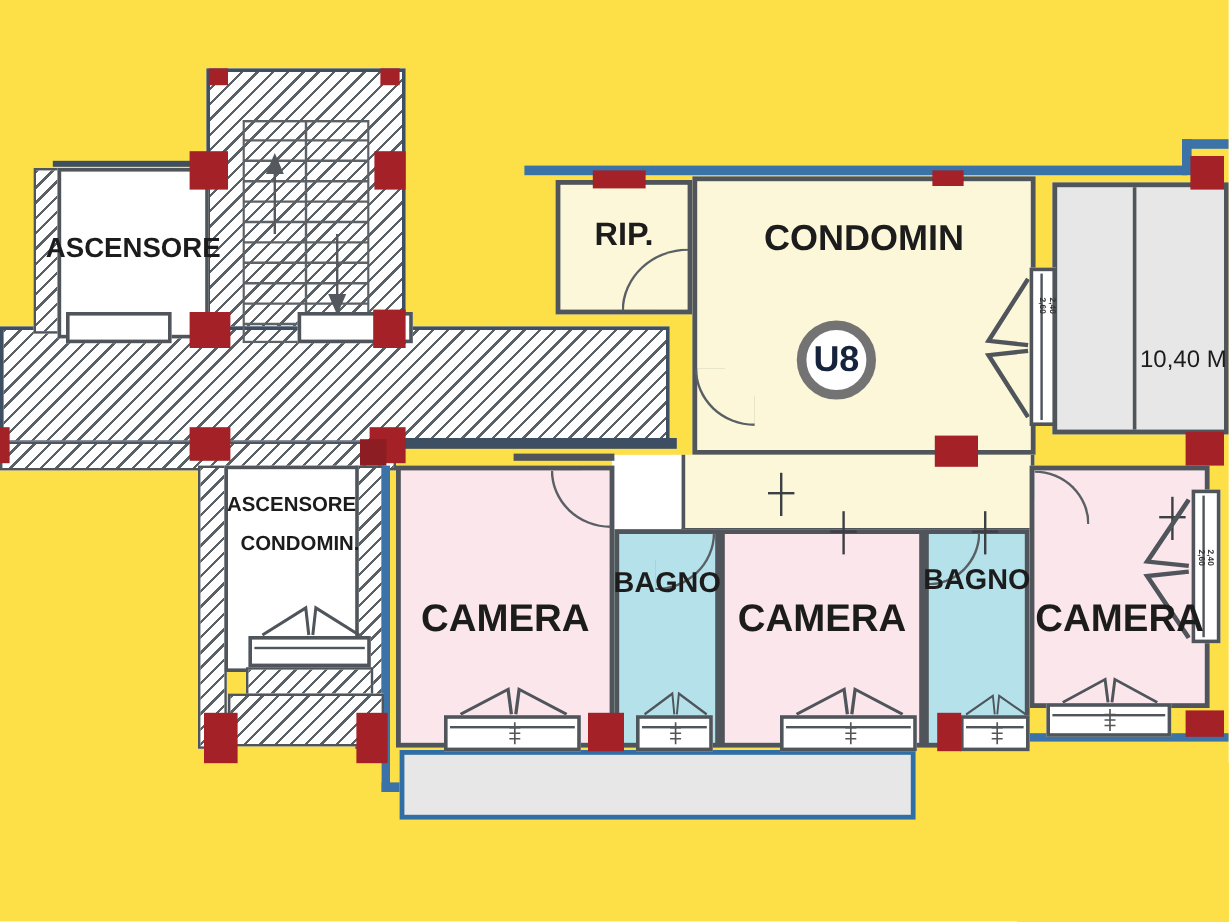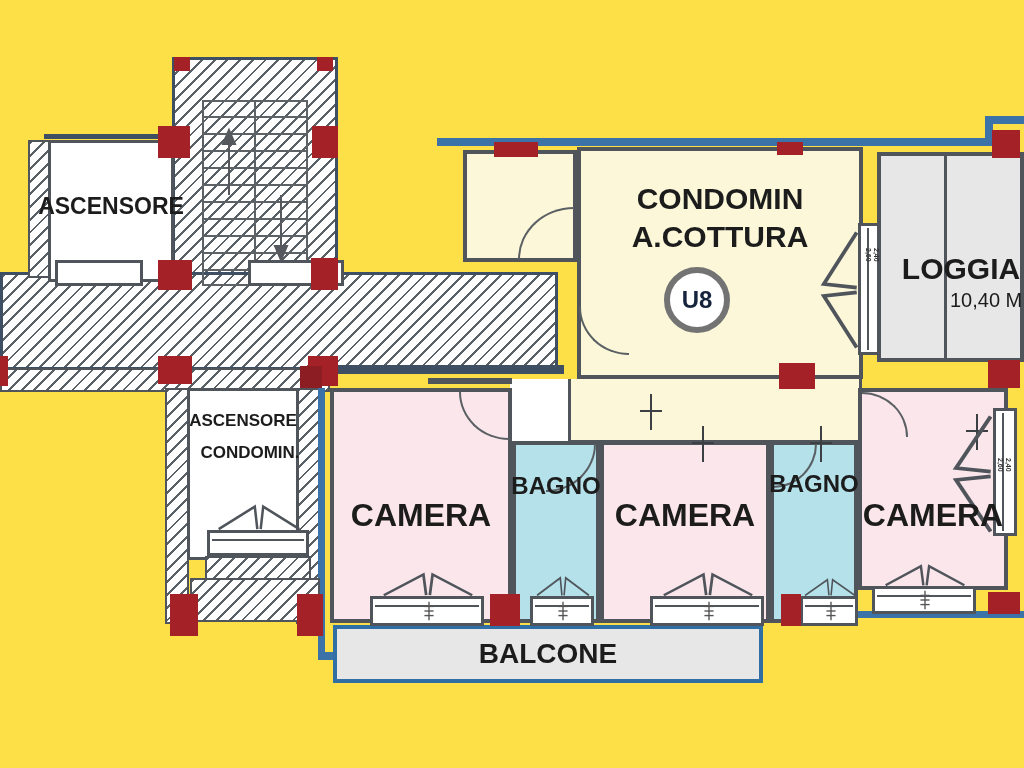--- a/index.html
+++ b/index.html
@@ -27,22 +27,22 @@
   .sill-v{position:absolute;top:2px;bottom:2px;left:6px;border-left:2px solid #4f555b;}
   .arc{border:0 solid #5a5f64;background:transparent;}
   .arc-tl{border-top:2px solid #5a5f64;border-left:2px solid #5a5f64;border-top-left-radius:100%;}
   .arc-tr{border-top:2px solid #5a5f64;border-right:2px solid #5a5f64;border-top-right-radius:100%;}
   .arc-bl{border-bottom:2px solid #5a5f64;border-left:2px solid #5a5f64;border-bottom-left-radius:100%;}
   .arc-br{border-bottom:2px solid #5a5f64;border-right:2px solid #5a5f64;border-bottom-right-radius:100%;}
   .cross{width:22px;height:36px;}
   .cross::before{content:"";position:absolute;left:10px;top:0;width:2px;height:36px;background:#3c4044;}
   .cross::after{content:"";position:absolute;left:0;top:16px;width:22px;height:2px;background:#3c4044;}
   .dim{font-size:7px;color:#333;line-height:1.15;transform:rotate(90deg);transform-origin:left top;white-space:pre;font-weight:700;}
-  .badge{border:6px solid #737373;border-radius:50%;background:#fff;color:#16233d;
-         display:flex;align-items:center;justify-content:center;font-weight:700;font-size:24px;}
+  .badge{border:8px solid #737373;border-radius:50%;background:#fff;color:#16233d;
+         display:flex;align-items:center;justify-content:center;font-weight:700;font-size:30px;}
   svg{display:block;}
 </style>
 </head>
 <body>
 
 <div id="plan">
 
   <div class="abs hatch navyb" style="left:172px;top:57px;width:166px;height:218px;"></div>
   <div class="abs hatch navyb" style="left:0px;top:272px;width:558px;height:98px;"></div>
   <div class="abs hatch grayb2" style="left:0px;top:368px;width:330px;height:24px;"></div>
@@ -226,25 +226,23 @@
   <div class="abs pillar" style="left:779px;top:363px;width:36px;height:26px;"></div>
   <div class="abs pillar" style="left:490px;top:594px;width:30px;height:32px;"></div>
   <div class="abs pillar" style="left:781px;top:594px;width:20px;height:32px;"></div>
   <div class="abs pillar" style="left:988px;top:592px;width:32px;height:22px;"></div>
   <div class="abs pillar" style="left:170px;top:594px;width:28px;height:42px;"></div>
   <div class="abs pillar" style="left:297px;top:594px;width:26px;height:42px;"></div>
 
   <div class="abs lbl" style="left:50px;top:193px;width:122px;height:26px;font-size:23px;">ASCENSORE</div>
   <div class="abs lbl" style="left:187px;top:410px;width:112px;height:22px;font-size:17px;">ASCENSORE</div>
   <div class="abs lbl" style="left:194px;top:442px;width:112px;height:22px;font-size:17px;">CONDOMIN.</div>
+  <div class="abs lbl" style="left:470px;top:178px;width:100px;height:34px;font-size:27px;">RIP.</div>
   <div class="abs lbl" style="left:590px;top:182px;width:260px;height:34px;font-size:30px;">CONDOMIN</div>
-  <div class="abs lbl" style="left:590px;top:220px;width:260px;height:34px;font-size:30px;">A.COTTURA</div>
   <div class="abs badge" style="left:664px;top:267px;width:66px;height:66px;">U8</div>
-  <div class="abs lbl" style="left:898px;top:252px;width:126px;height:34px;font-size:30px;">LOGGIA</div>
   <div class="abs lbl" style="left:950px;top:288px;width:80px;height:24px;font-size:20px;font-weight:400;justify-content:flex-start;">10,40 M</div>
   <div class="abs lbl" style="left:330px;top:497px;width:182px;height:36px;font-size:32px;">CAMERA</div>
   <div class="abs lbl" style="left:512px;top:472px;width:88px;height:28px;font-size:24px;">BAGNO</div>
   <div class="abs lbl" style="left:600px;top:497px;width:170px;height:36px;font-size:32px;">CAMERA</div>
   <div class="abs lbl" style="left:770px;top:470px;width:88px;height:28px;font-size:24px;">BAGNO</div>
   <div class="abs lbl" style="left:858px;top:497px;width:150px;height:36px;font-size:32px;">CAMERA</div>
-  <div class="abs lbl" style="left:333px;top:634px;width:430px;height:40px;font-size:28px;">BALCONE</div>
 
 </div>
 
 </body></html>

